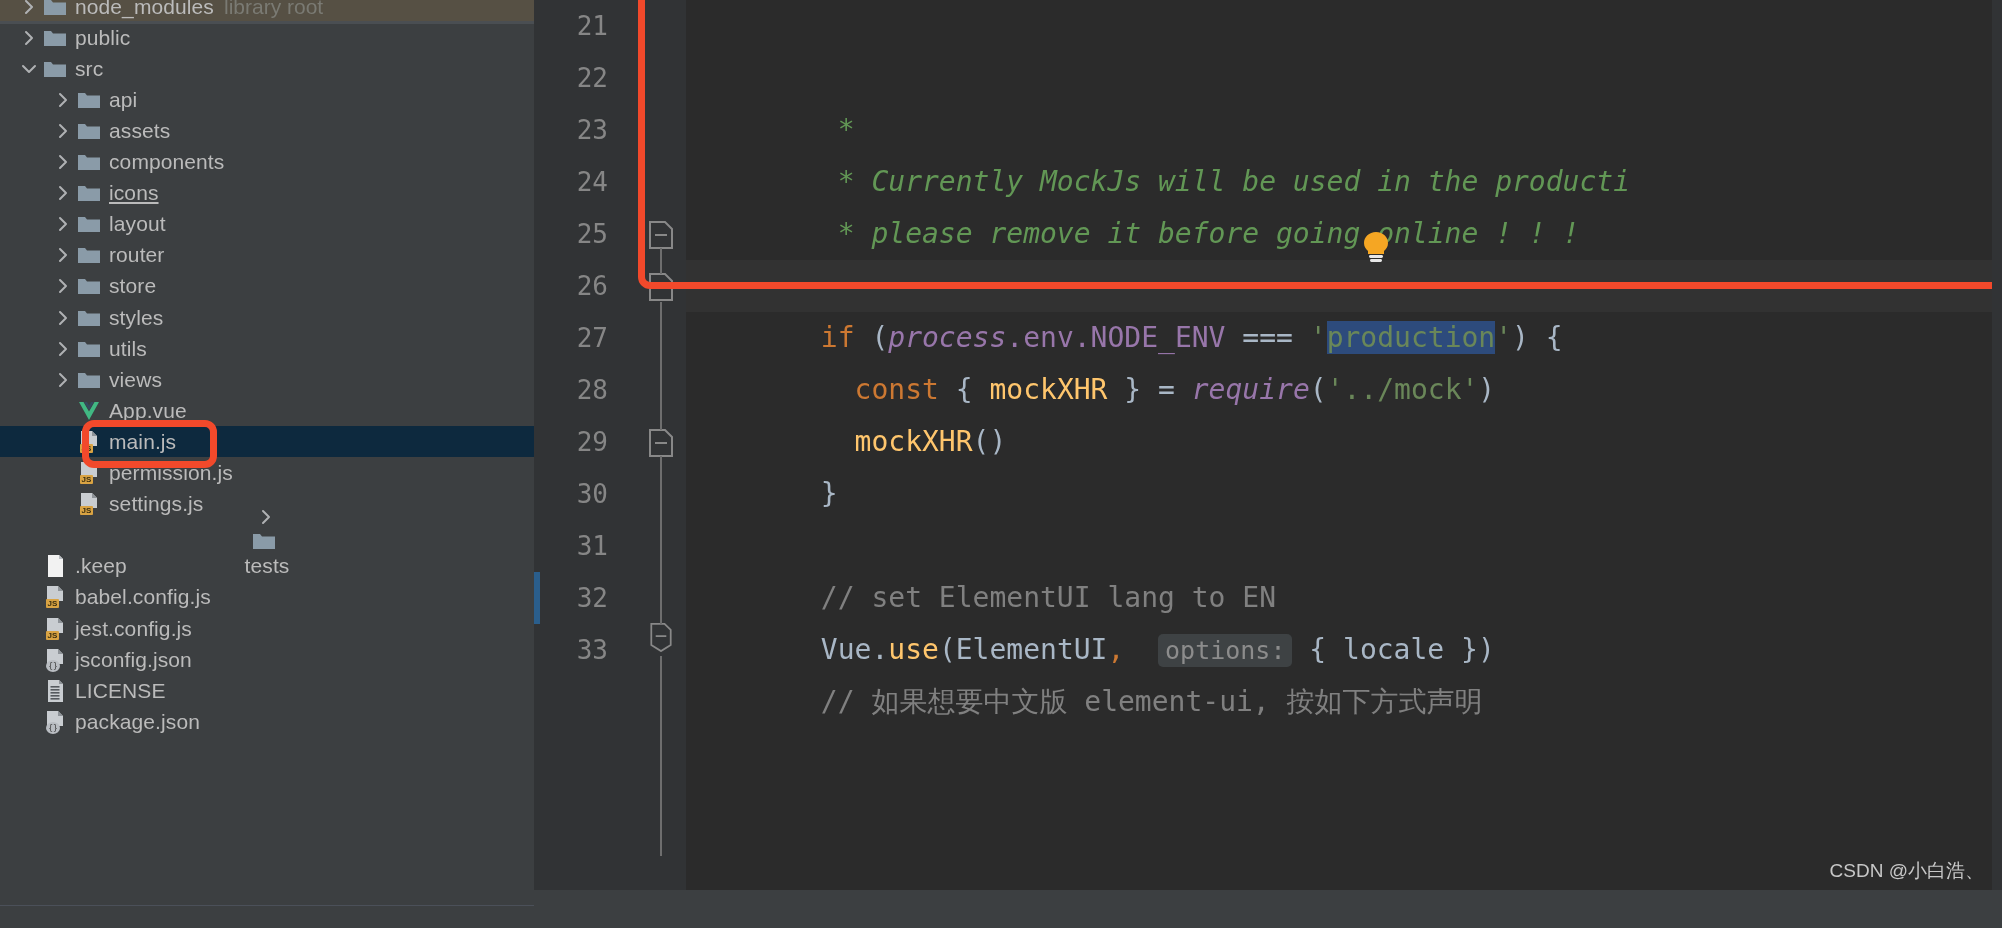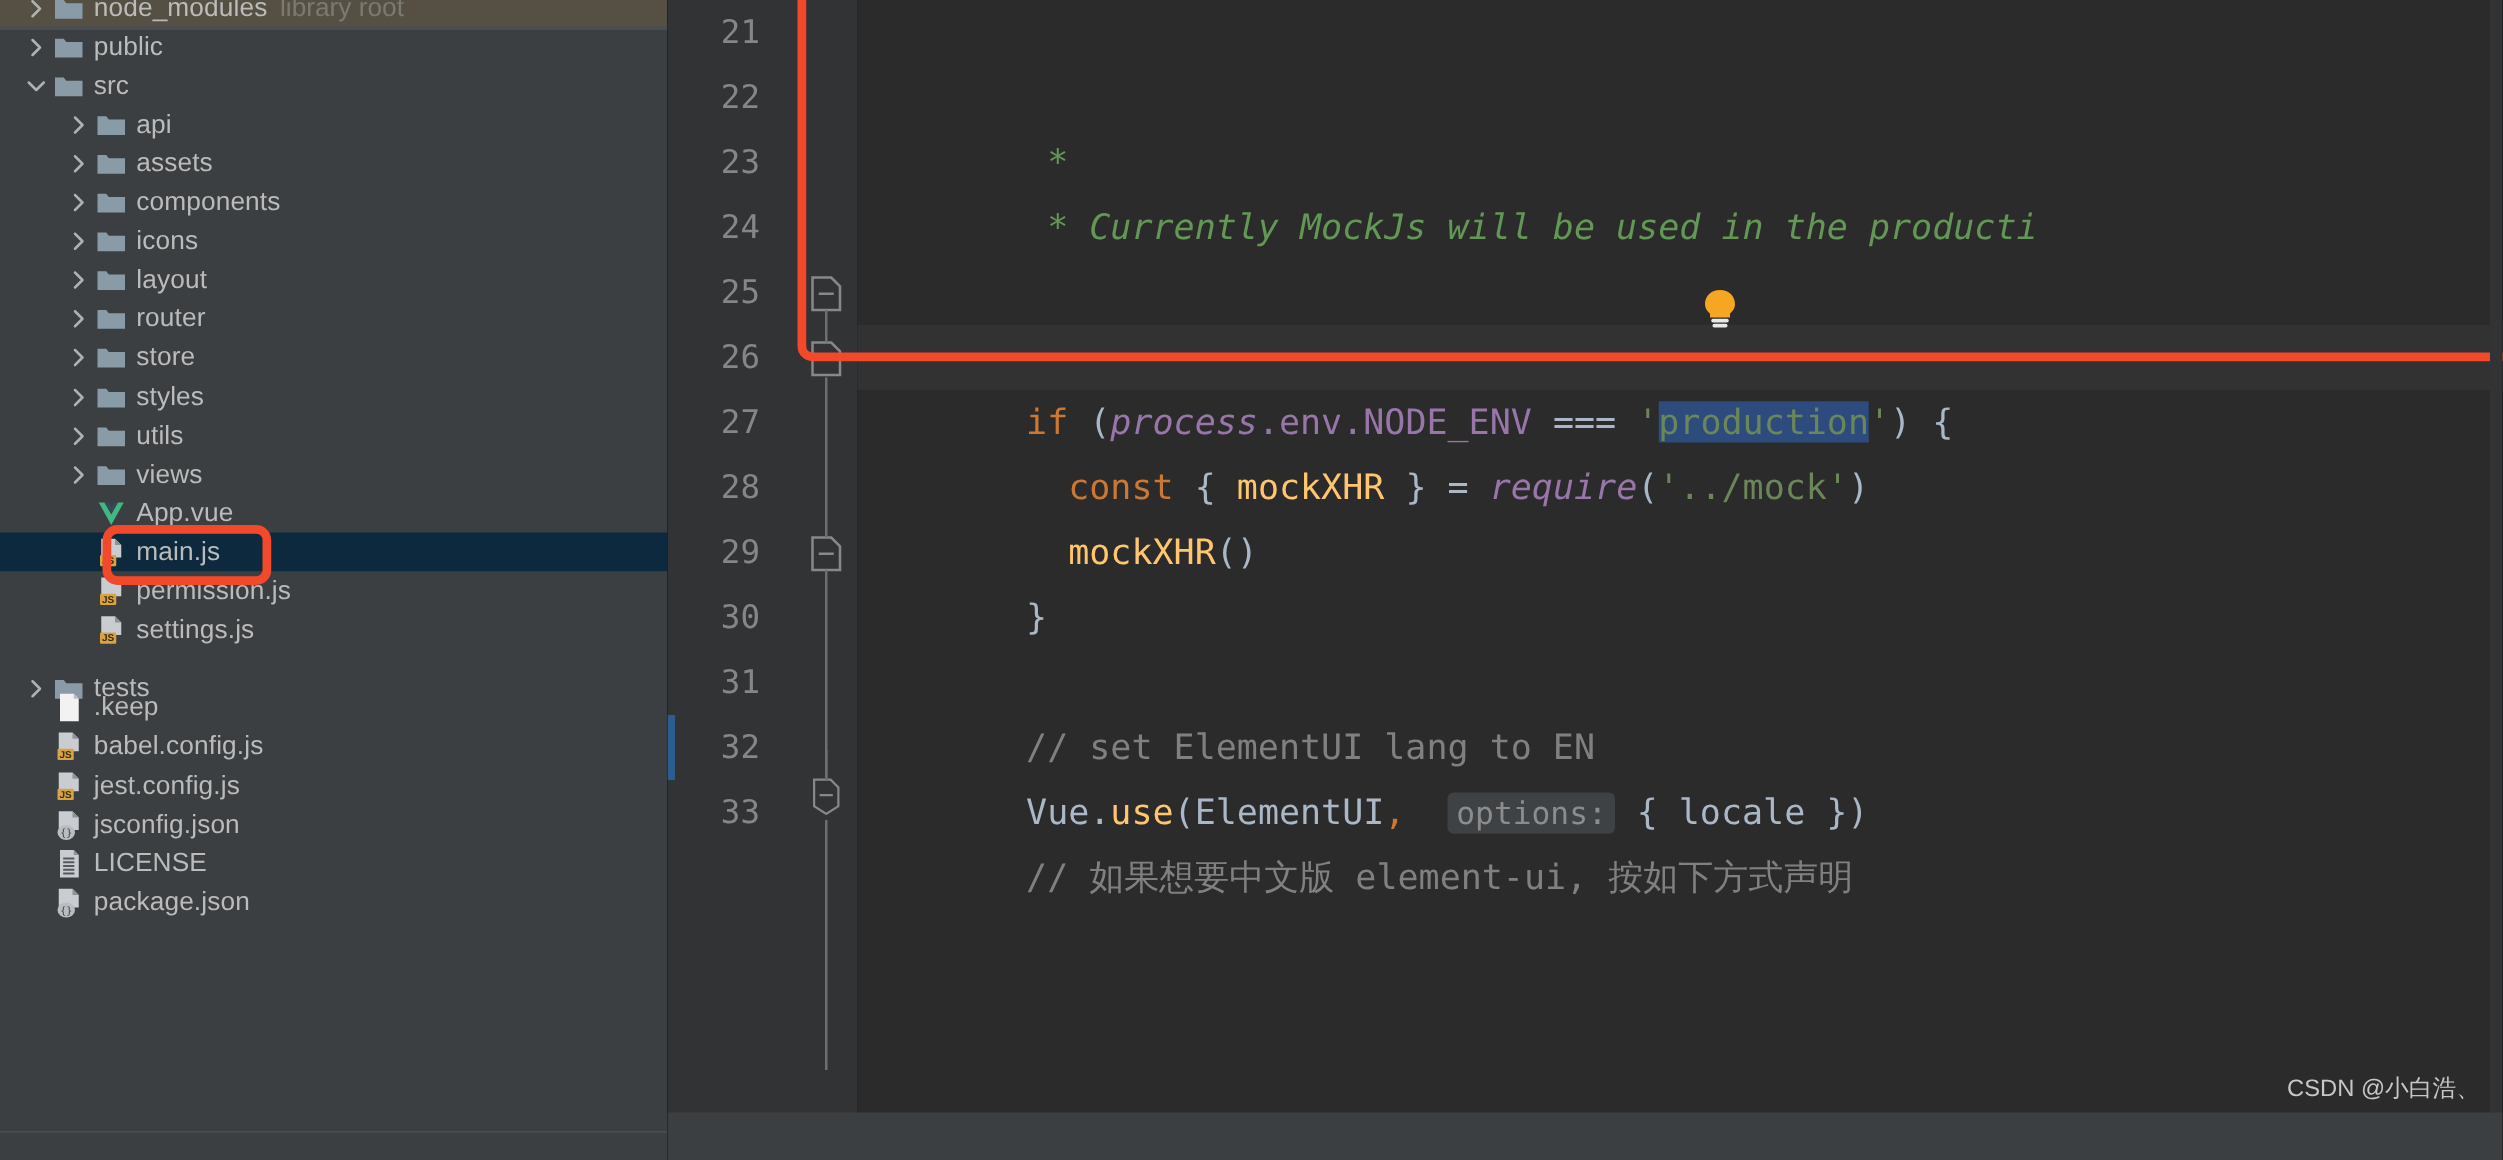--- a/index.html
+++ b/index.html
@@ -205,21 +205,21 @@
               <path d="M8 5 L14 11 L8 17" fill="none" stroke="#AFB1B3" stroke-width="2" stroke-linecap="round" stroke-linejoin="round"></path>
             </svg>
           </span>
           <span class="ficon">
             <svg viewBox="0 0 26 26" width="26" height="26">
               <path d="M2 6 h7 l2 2.5 h13 V21 H2 Z" fill="#8A9BA8"></path>
             </svg>
           </span>
           <span class="tree-label">components</span>
         </div>
-        <div class="tree-row" style="position: absolute; left: 0px; right: 0px; top: 177.6px;">
+        <div class="tree-row" style="position: absolute; left: 0px; right: 0px; top: 177.6px; text-decoration: underline;">
           <span style="display: inline-block; flex: 0 0 auto; width: 52px;"></span>
           <span class="arrow">
             <svg viewBox="0 0 22 22" width="22" height="22">
               <path d="M8 5 L14 11 L8 17" fill="none" stroke="#AFB1B3" stroke-width="2" stroke-linecap="round" stroke-linejoin="round"></path>
             </svg>
           </span>
           <span class="ficon">
             <svg viewBox="0 0 26 26" width="26" height="26">
               <path d="M2 6 h7 l2 2.5 h13 V21 H2 Z" fill="#8A9BA8"></path>
             </svg>
@@ -353,21 +353,21 @@
           <span class="ficon">
             <svg viewBox="0 0 26 26" width="26" height="26">
               <path d="M5 2 H16 L21 7 V17 H5 Z" fill="#C9CDD1"></path>
               <path d="M16 2 L21 7 H16 Z" fill="#8E9398"></path>
               <rect x="4" y="15" width="13" height="9" rx="1" fill="#D9A343"></rect>
               <text x="10.5" y="22" fill="#3A2E10" font-size="8" font-family="Liberation Sans, sans-serif" text-anchor="middle" font-weight="bold">JS</text>
             </svg>
           </span>
           <span class="tree-label">settings.js</span>
         </div>
-        <div class="tree-row" style="position: absolute; left: 0px; right: 0px; top: 535px;">
+        <div class="tree-row" style="position: absolute; left: 0px; right: 0px; top: 506px; flex-direction: column;">
           <span style="display: inline-block; flex: 0 0 auto; width: 18px;"></span>
           <span class="arrow">
             <svg viewBox="0 0 22 22" width="22" height="22">
               <path d="M8 5 L14 11 L8 17" fill="none" stroke="#AFB1B3" stroke-width="2" stroke-linecap="round" stroke-linejoin="round"></path>
             </svg>
           </span>
           <span class="ficon">
             <svg viewBox="0 0 26 26" width="26" height="26">
               <path d="M2 6 h7 l2 2.5 h13 V21 H2 Z" fill="#8A9BA8"></path>
             </svg>
@@ -509,20 +509,23 @@
 
 
       <div class="cline" style="top:52px;">
         <span class="cmt"> *</span>
       </div>
 
       <div class="cline" style="top:104px;">
         <span class="cmt"> * Currently MockJs will be used in the producti</span>
       </div>
 
+      <div class="cline" style="top:156px;">
+        <span class="cmt"> * please remove it before going online ! ! !</span>
+      </div>
 
       <div class="cline" style="top:208px;padding-left:14px;">
         <span class="cmt">*/</span>
       </div>
 
       <div class="cline cur" style="top:260px;">
         <span class="kw">if</span><span class="punct"> (</span><span class="ident-p">process</span><span class="prop">.env.NODE_ENV</span><span class="punct"> === </span><span class="str">'</span><span class="sel">production</span><span class="str">'</span><span class="punct">) {</span>
       </div>
 
       <div class="cline" style="top:312px;">

